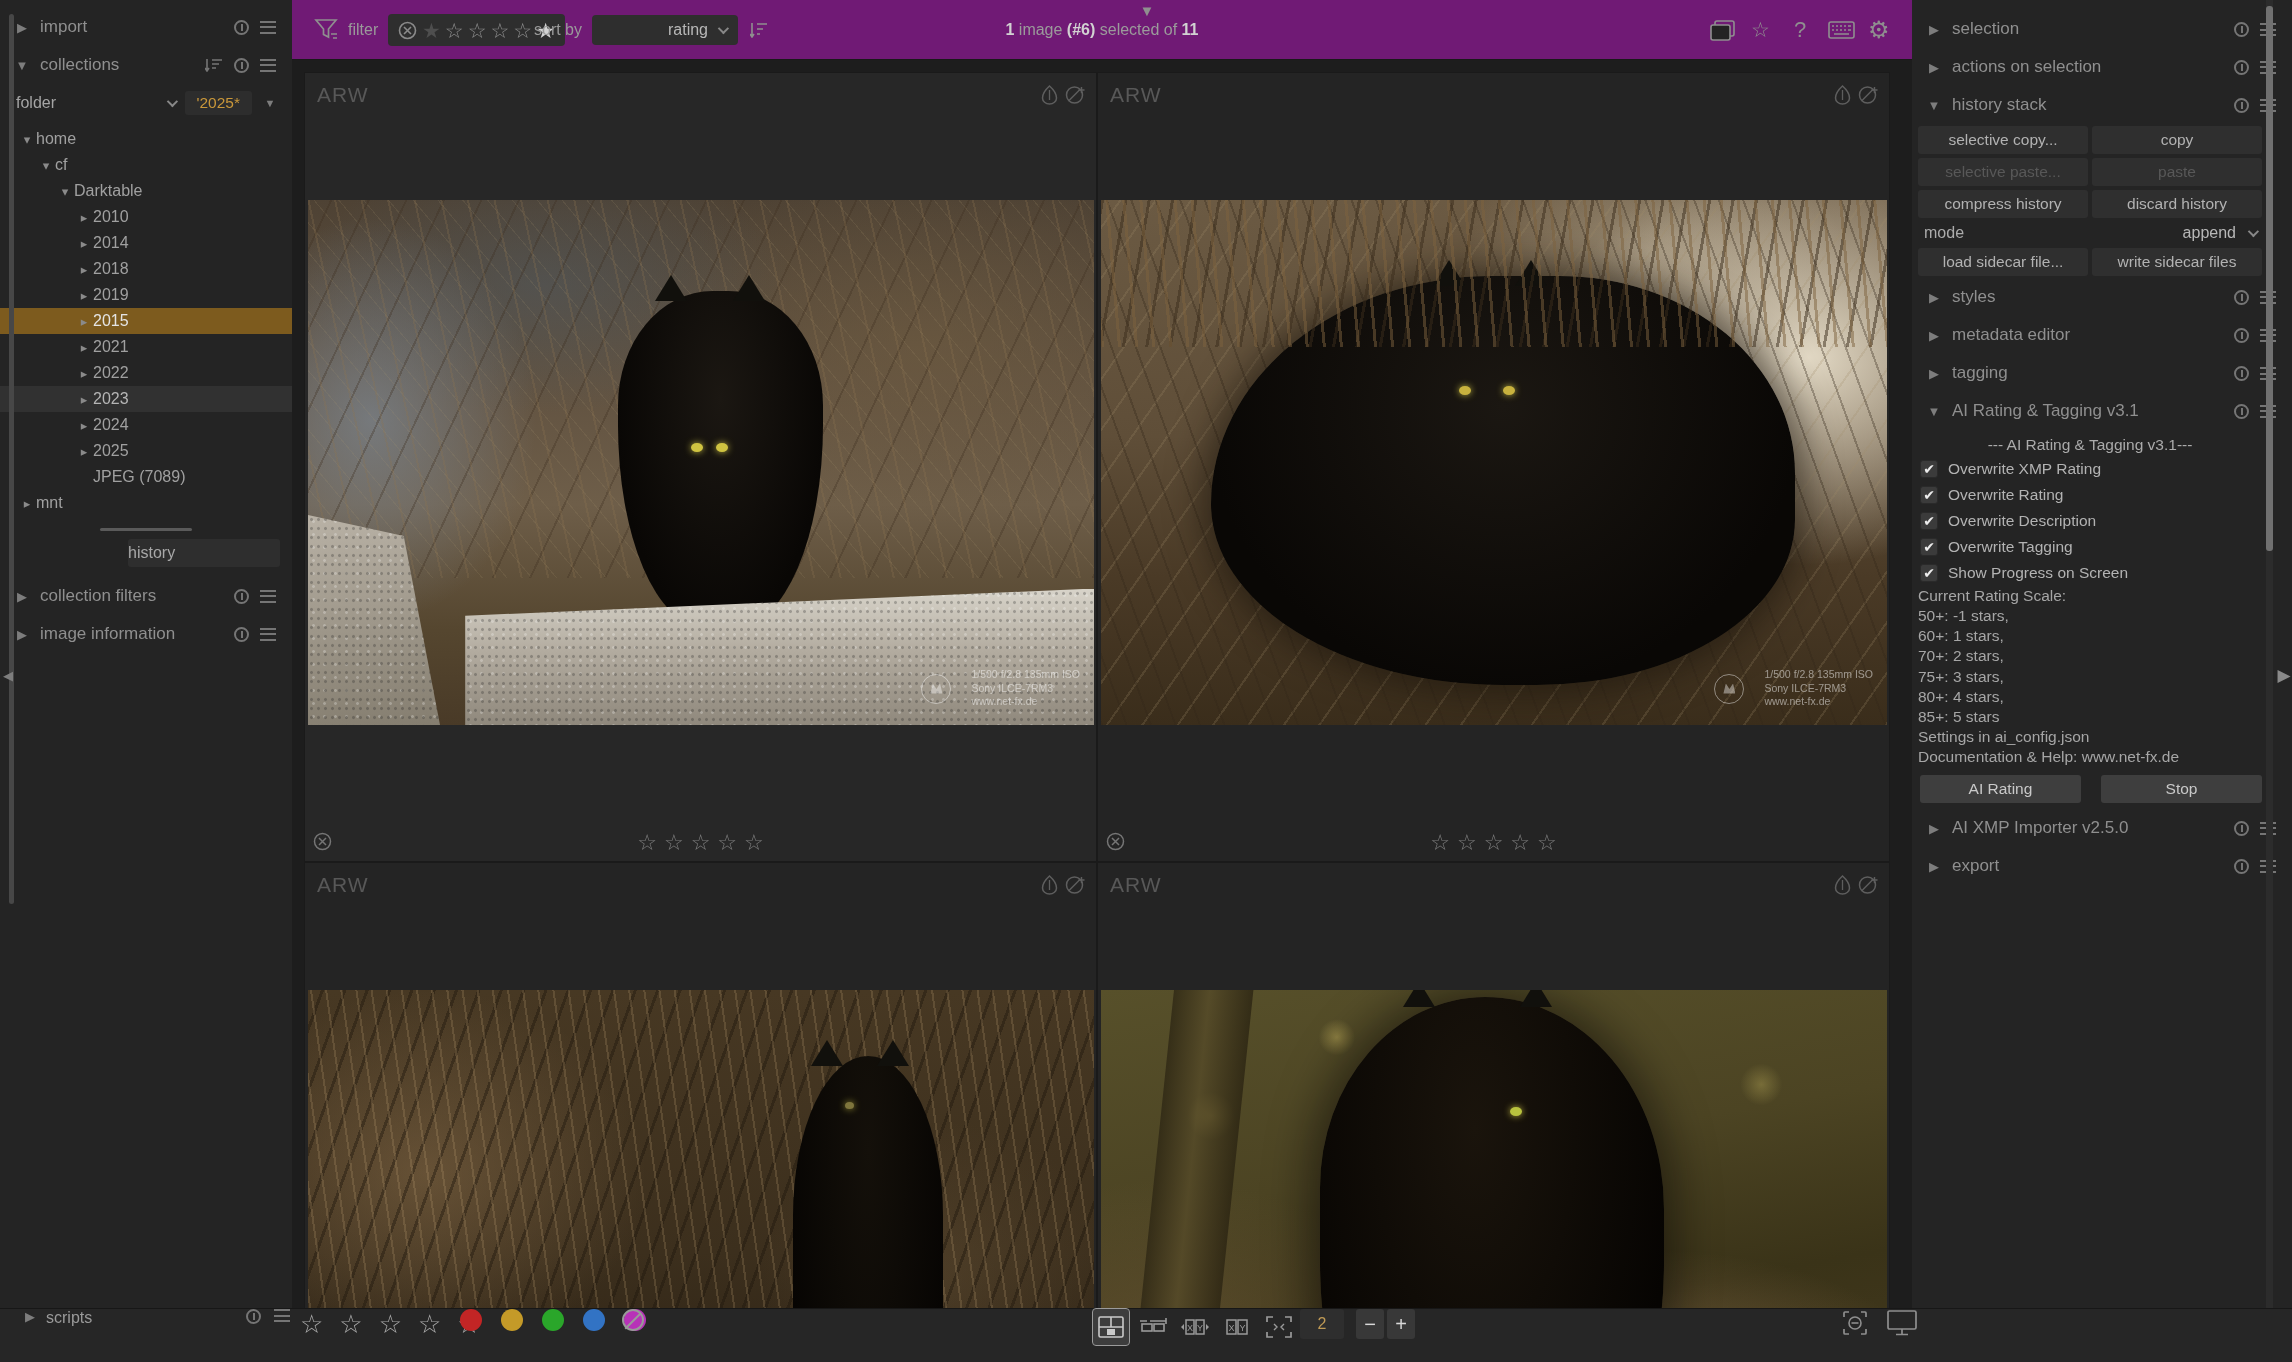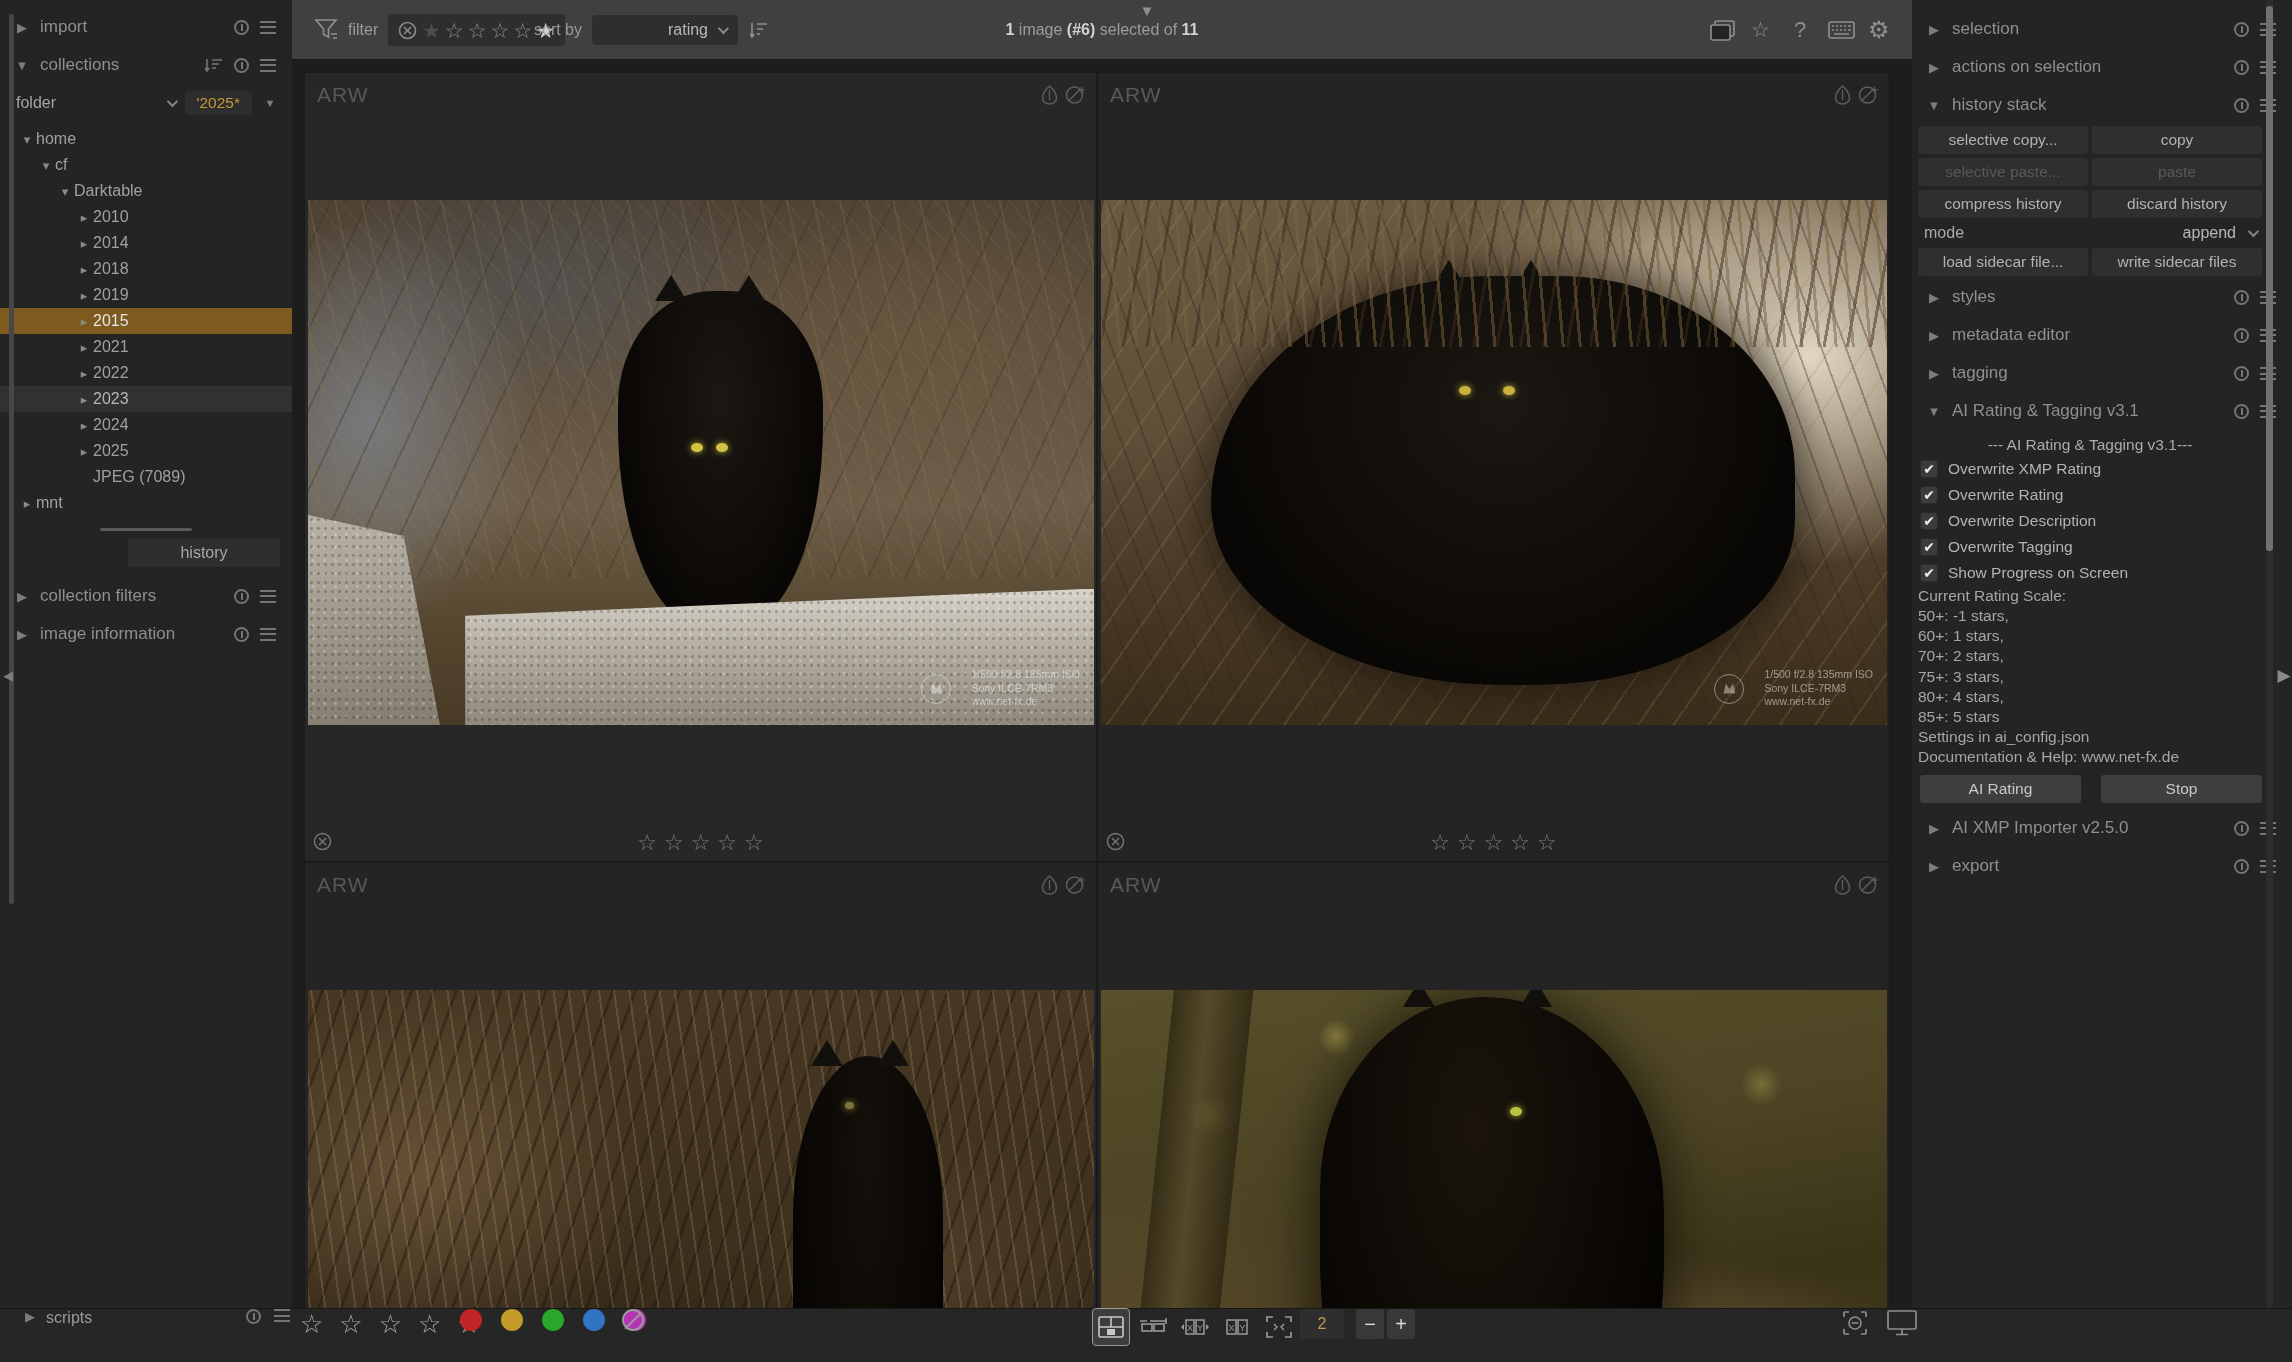--- a/index.html
+++ b/index.html
@@ -33,25 +33,25 @@
   .folder-label{color:#a5a5a5}
   .folder-spacer{flex:1}
   .folder-value{background:#2d2d2d;border-radius:3px;padding:3px 12px;color:#c9973a;font-size:15.5px}
   #tree{padding:4px 0 2px 0}
   .trow{display:flex;align-items:center;height:26px;font-size:16px;color:#a0a0a0;cursor:default}
   .trow .arr{width:18px;text-align:center;font-size:13px;color:#8a8a8a;flex:none}
   .trow.selected{background:#7d5b1e;color:#e4e4e4}
   .trow.hover{background:#313131;color:#b5b5b5}
   .grip{width:92px;height:3px;background:#5a5a5a;margin:10px auto 8px auto;border-radius:2px}
   .history-btn{display:block;width:152px;height:28px;line-height:28px;margin:0 12px 10px auto;background:#2e2e2e;
-               color:#a8a8a8;text-align:center;border-radius:3px;font-size:16px}
+               color:#a8a8a8;text-align:left;border-radius:3px;font-size:16px}
 
   
   #center{left:292px;top:0;width:1620px;height:1308px;background:#1d1d1d}
-  #topstrip{position:absolute;left:0;top:0;width:1620px;height:60px;background:#404040;border-bottom:1px solid #191919}
+  #topstrip{position:absolute;left:0;top:0;width:1620px;height:60px;background:#701a75;border-bottom:1px solid #191919}
   .ts-item{position:absolute;top:0;height:60px;display:flex;align-items:center}
   .filter-box{background:#2e2e2e;border-radius:4px;height:32px;display:flex;align-items:center;gap:5px;padding:0 10px}
   .fstar{font-size:21px;line-height:1}
   .fstar.empty{color:#8d8d8d}
   .fstar.dim{color:#4e4e4e}
   .fstar.filled{color:#d4d4d4}
   .sort-dd{background:#2e2e2e;border-radius:4px;height:30px;width:146px;display:flex;align-items:center;justify-content:flex-end;gap:10px;padding:0 12px;color:#b8b8b8}
   .status{color:#9b9b9b;font-size:16px;white-space:nowrap}
   .status .b{color:#d2d2d2;font-weight:bold}
   .top-collapse{position:absolute;left:847px;top:2px;color:#8f8f8f;font-size:15px}

